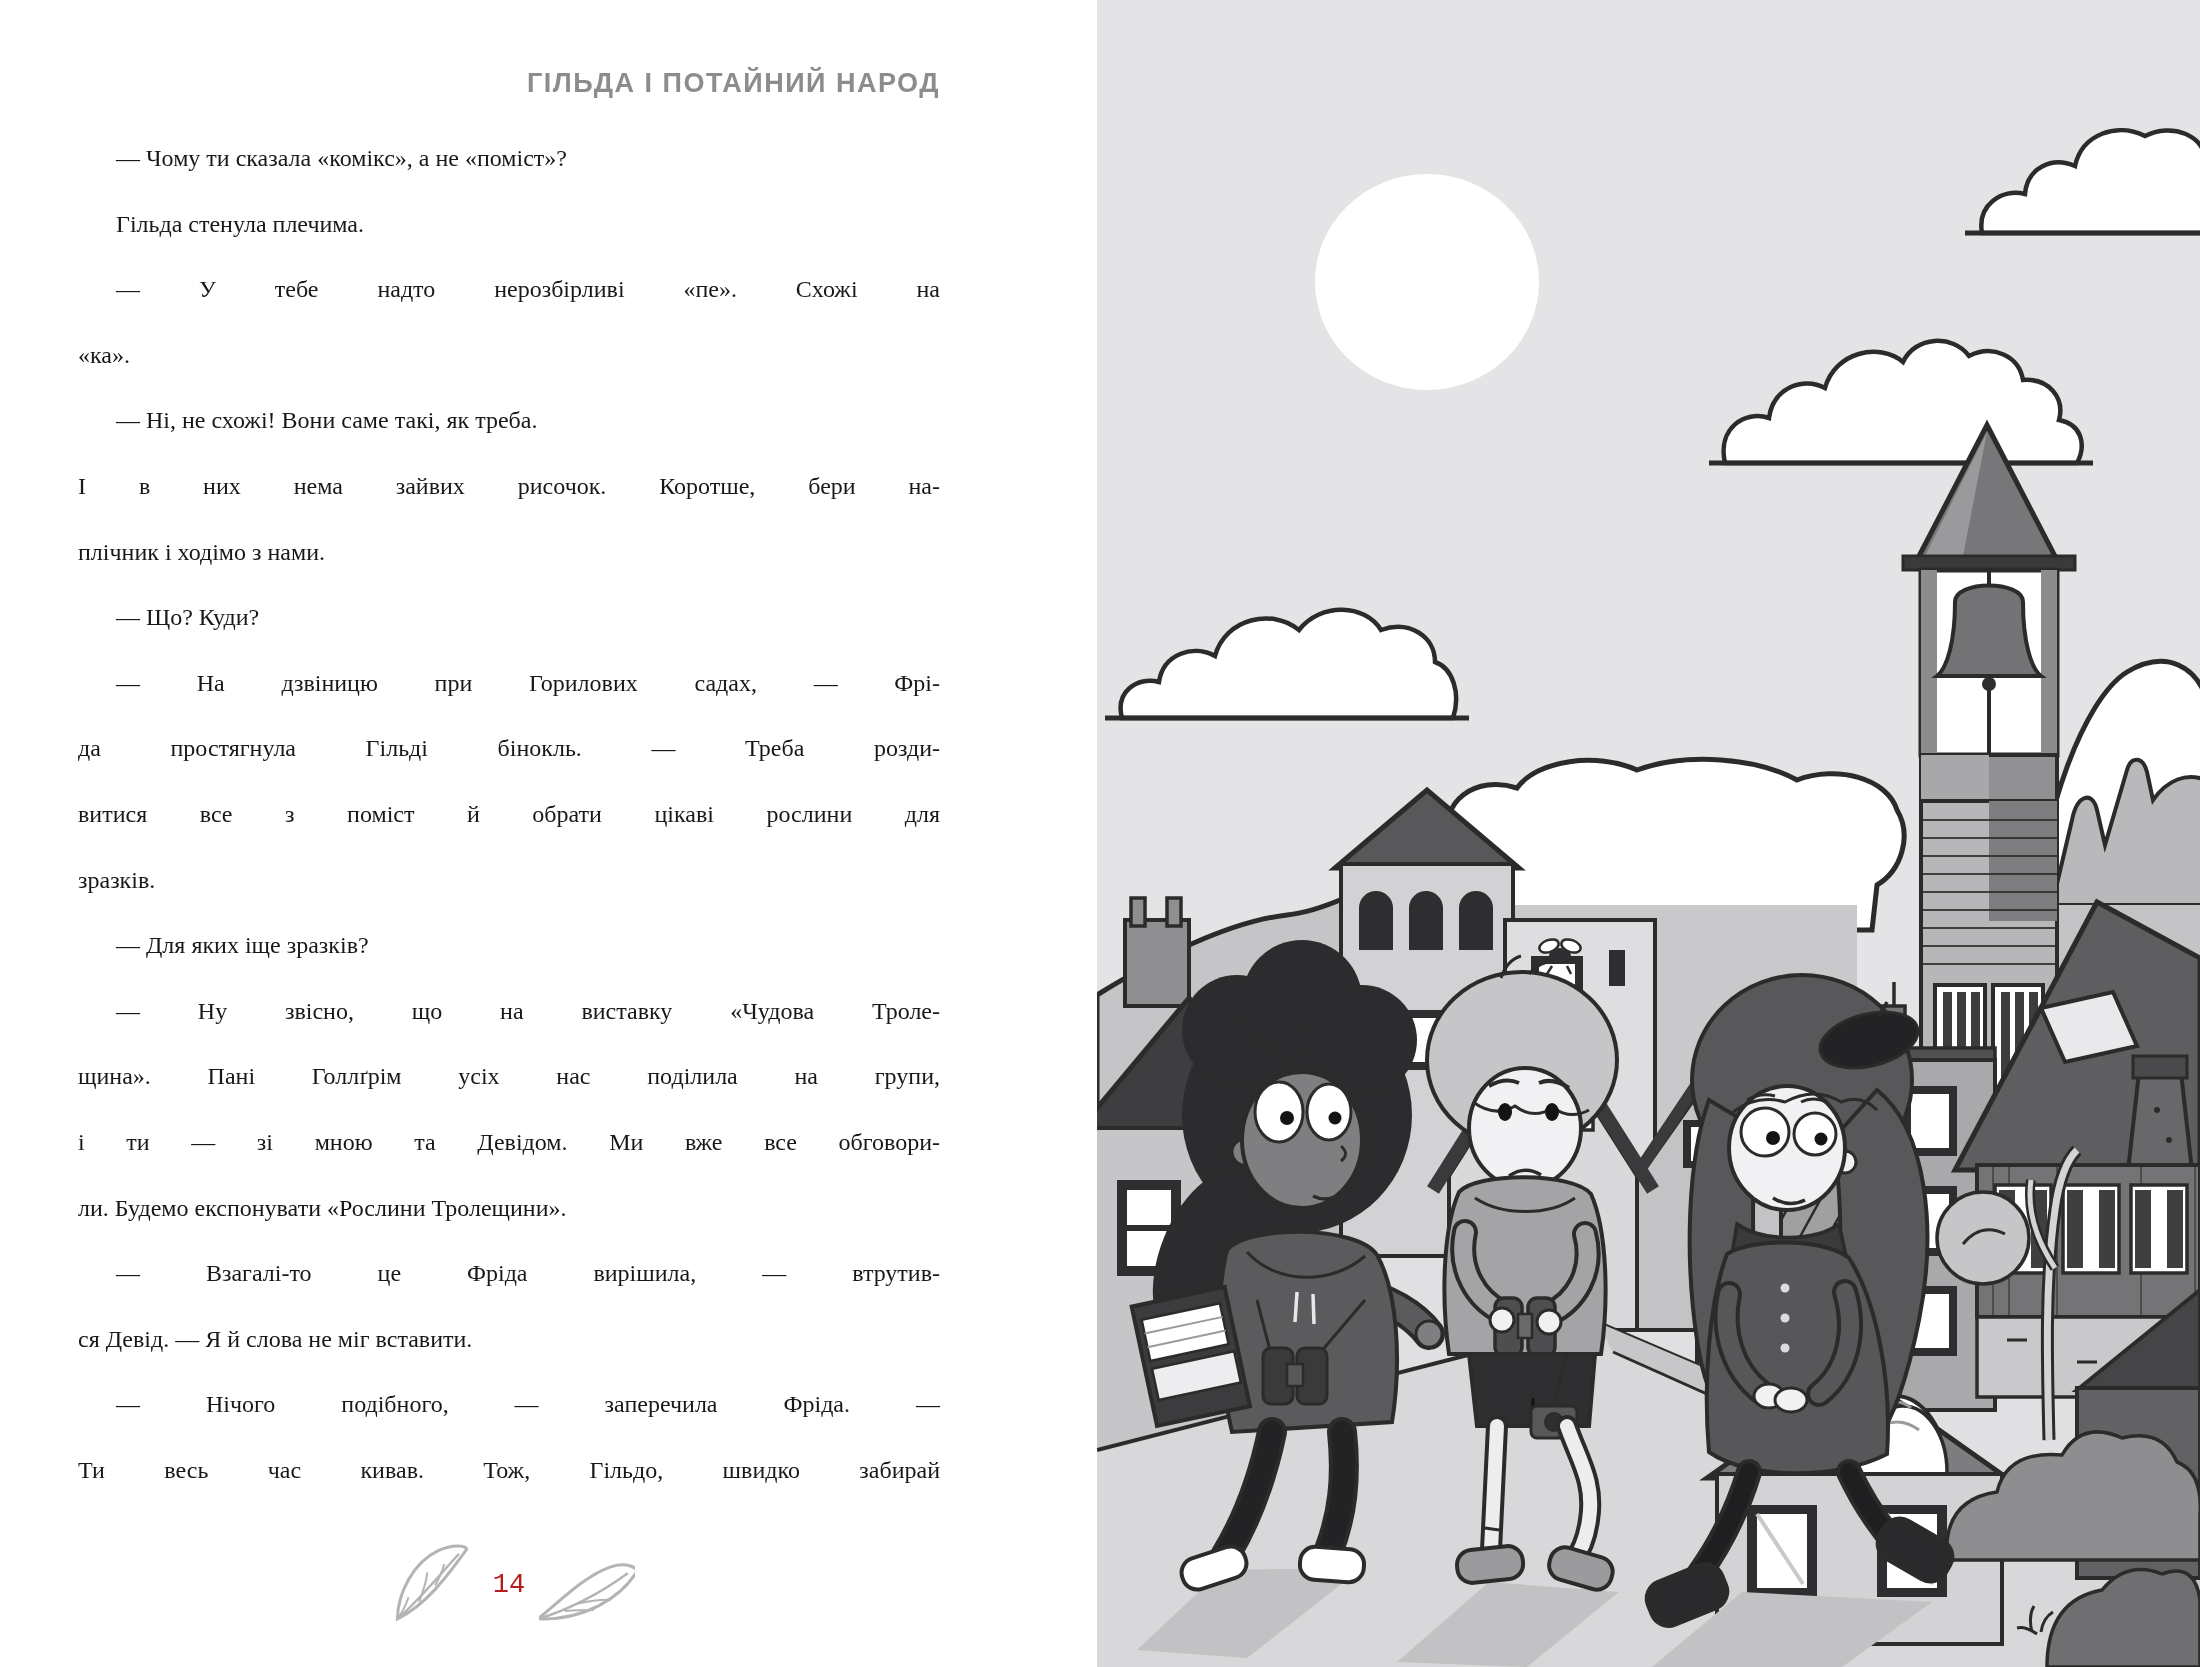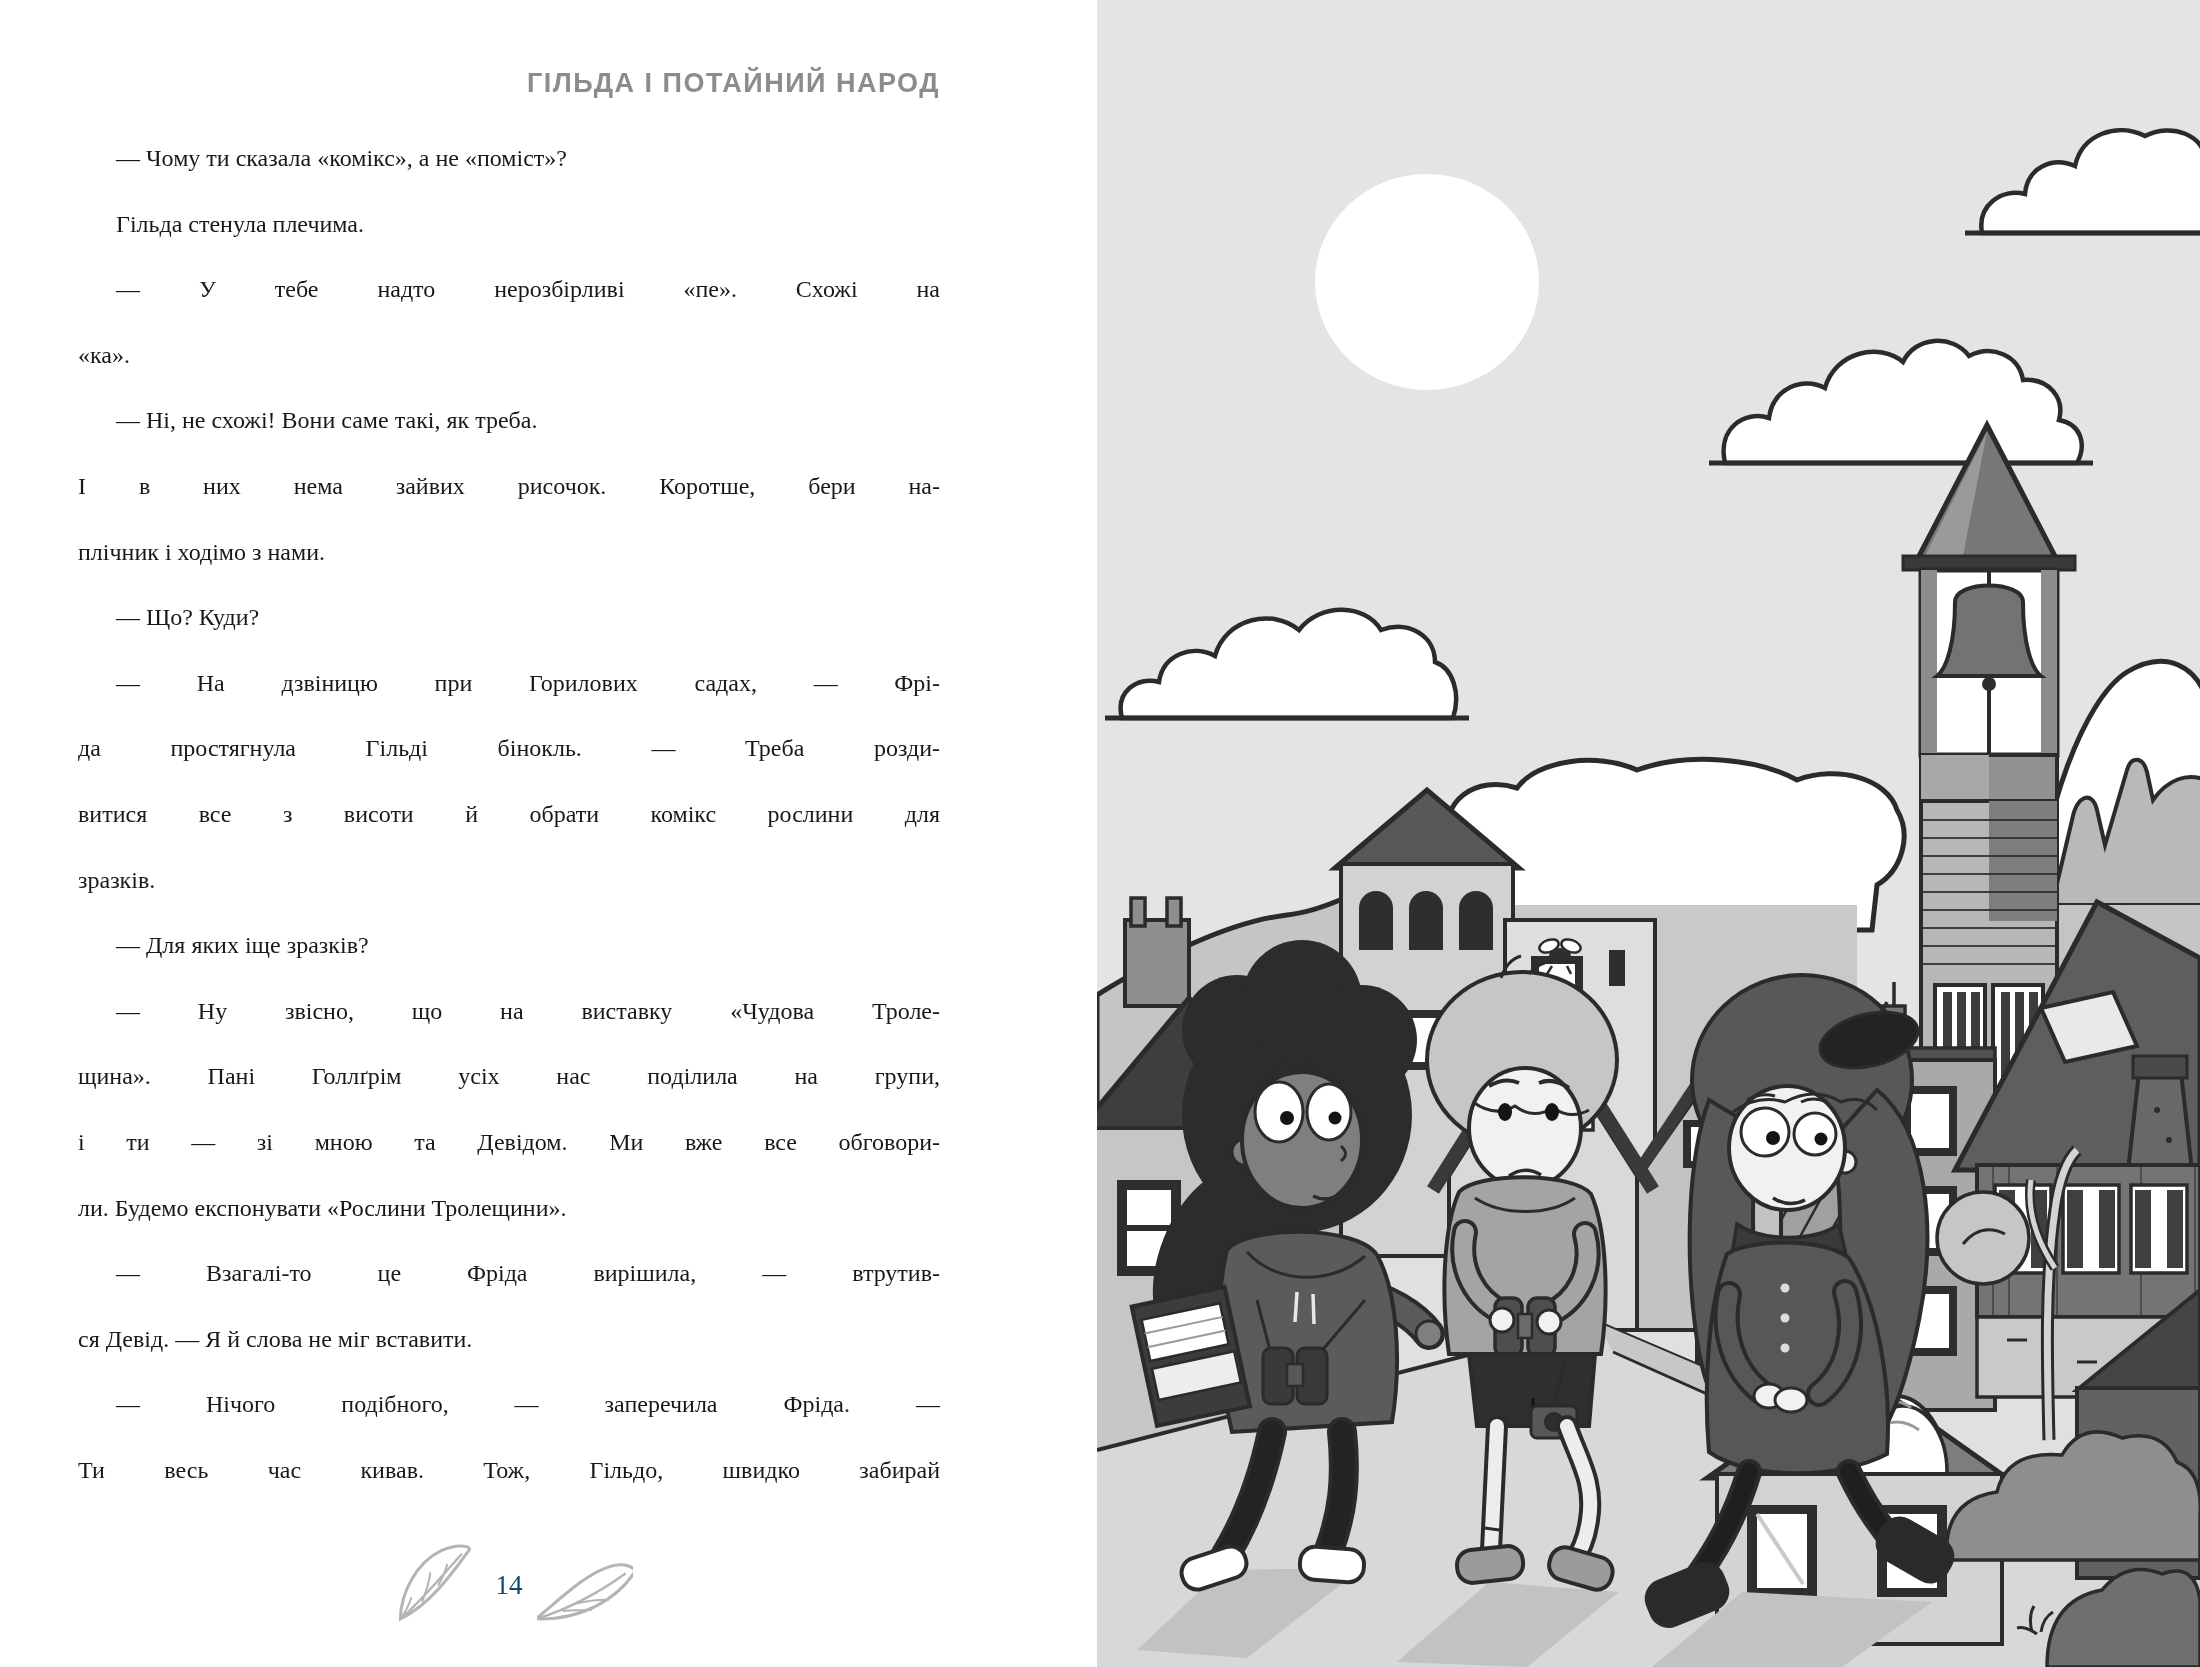--- a/index.html
+++ b/index.html
@@ -10,21 +10,21 @@
   #running-header{position:absolute;left:78px;top:68px;width:862px;text-align:right;
         font-family:"Liberation Sans",sans-serif;font-weight:bold;font-size:27px;
         letter-spacing:1.5px;color:#8c8c8c;}
   #text-block{position:absolute;left:78px;top:126px;width:862px;font-size:24px;
         line-height:65.6px;color:#181818;}
   .tline{width:862px;hyphens:none;white-space:normal;}
   .tline.indent{padding-left:38px;width:824px;}
   .tline.just{text-align:justify;text-align-last:justify;}
   #footer{position:absolute;left:78px;top:1528px;width:862px;display:flex;
         align-items:center;justify-content:center;gap:14px;}
-  #page-number{font-family:Liberation Serif, serif;font-size:27px;color:#0c4a6e;}
+  #page-number{font-family:Liberation Mono, monospace;font-size:27px;color:#b91c1c;}
   .feather{flex:0 0 auto;}
   
   #right-page{position:absolute;left:1097px;top:0;width:1103px;height:1667px;}
   #right-page svg{display:block;}
 </style>
 </head>
 <body>
 
 <div id="page">
 
@@ -34,21 +34,21 @@
         <div class="tline indent">— Чому ти сказала «комікс», а не «поміст»?</div>
         <div class="tline indent">Гільда стенула плечима.</div>
         <div class="tline indent just">— У тебе надто нерозбірливі «пе». Схожі на</div>
         <div class="tline">«ка».</div>
         <div class="tline indent">— Ні, не схожі! Вони саме такі, як треба.</div>
         <div class="tline just">І в них нема зайвих рисочок. Коротше, бери на-</div>
         <div class="tline">плічник і ходімо з нами.</div>
         <div class="tline indent">— Що? Куди?</div>
         <div class="tline indent just">— На дзвіницю при Горилових садах, — Фрі-</div>
         <div class="tline just">да простягнула Гільді бінокль. — Треба розди-</div>
-        <div class="tline just">витися все з висоти й обрати комікс рослини для</div>
+        <div class="tline just">витися все з поміст й обрати цікаві рослини для</div>
         <div class="tline">зразків.</div>
         <div class="tline indent">— Для яких іще зразків?</div>
         <div class="tline indent just">— Ну звісно, що на виставку «Чудова Троле-</div>
         <div class="tline just">щина». Пані Голлґрім усіх нас поділила на групи,</div>
         <div class="tline just">і ти — зі мною та Девідом. Ми вже все обговори-</div>
         <div class="tline">ли. Будемо експонувати «Рослини Тролещини».</div>
         <div class="tline indent just">— Взагалі-то це Фріда вирішила, — втрутив-</div>
         <div class="tline">ся Девід. — Я й слова не міг вставити.</div>
         <div class="tline indent just">— Нічого подібного, — заперечила Фріда. —</div>
         <div class="tline just">Ти весь час кивав. Тож, Гільдо, швидко забирай</div>

